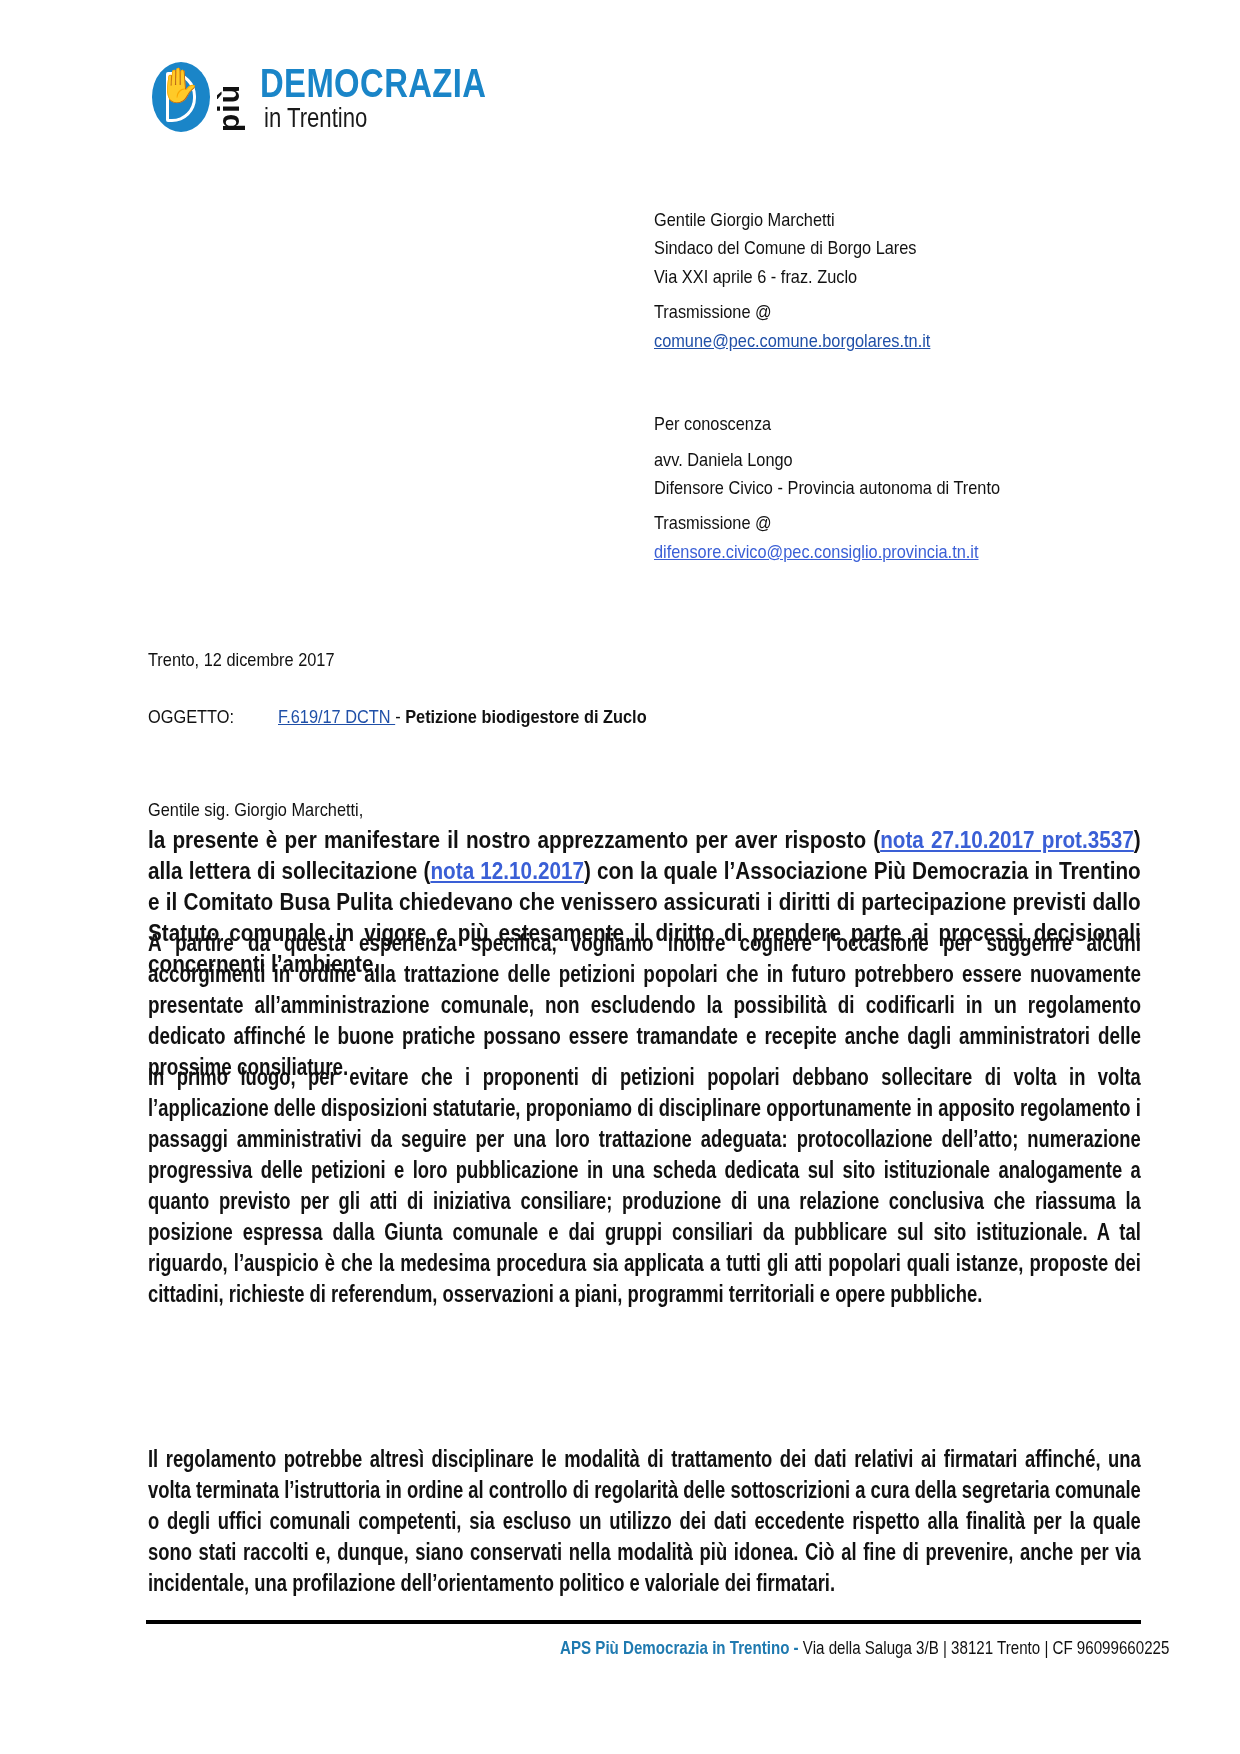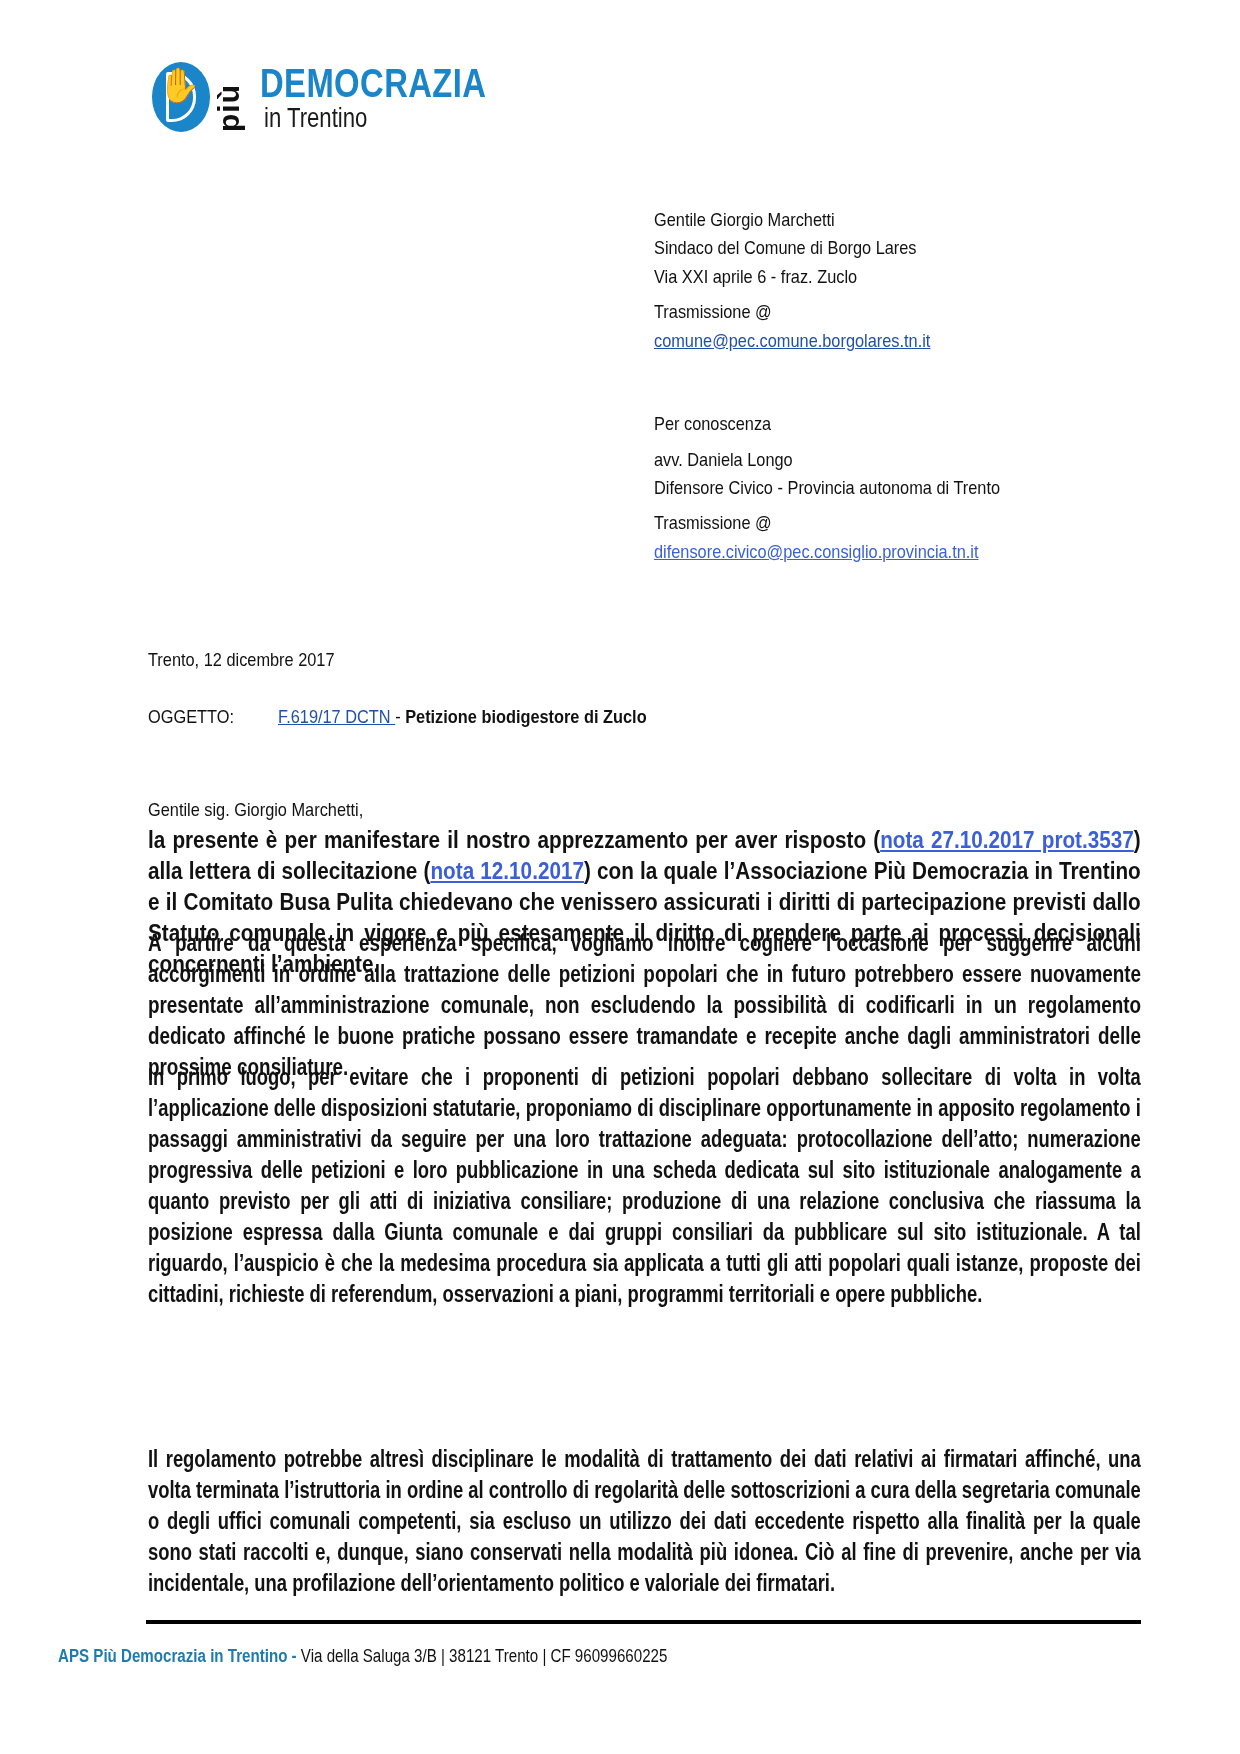--- a/index.html
+++ b/index.html
@@ -31,21 +31,21 @@
   a.link { color: #2050a8; text-decoration: underline; }
   a.link2 { color: #3a5fd6; text-decoration: underline; }
 
   
   .para { left: 148px; width: 993px; font-size: 23px; line-height: 31px; text-align: justify;
           text-align-last: left; font-weight: bold; }
   .para .inner { display: block; }
 
   
   #footer-rule { left: 146px; top: 1620px; width: 995px; height: 4px; background: #000; }
-  .foot { font-size: 18px; line-height: 24px; white-space: nowrap; text-align: left; width: 1227px; left: 0; margin-top: 8px; }
+  .foot { font-size: 18px; line-height: 24px; white-space: nowrap; text-align: right; width: 1227px; left: 0; }
   .foot .blue { color: #1f7ab0; font-weight: bold; }
   .foot .inner { display: inline-block; transform: scaleX(0.84); }
 </style>
 </head>
 <body>
 
 <div id="logo" class="abs">
   <div id="logo-circle" class="abs">
     <div id="logo-D" class="abs"></div>
     <div id="logo-hand" class="abs">✋</div>

